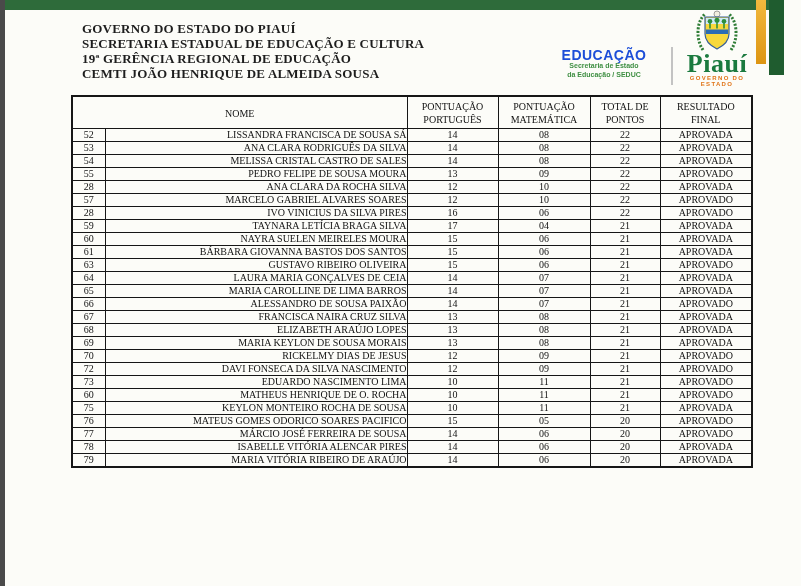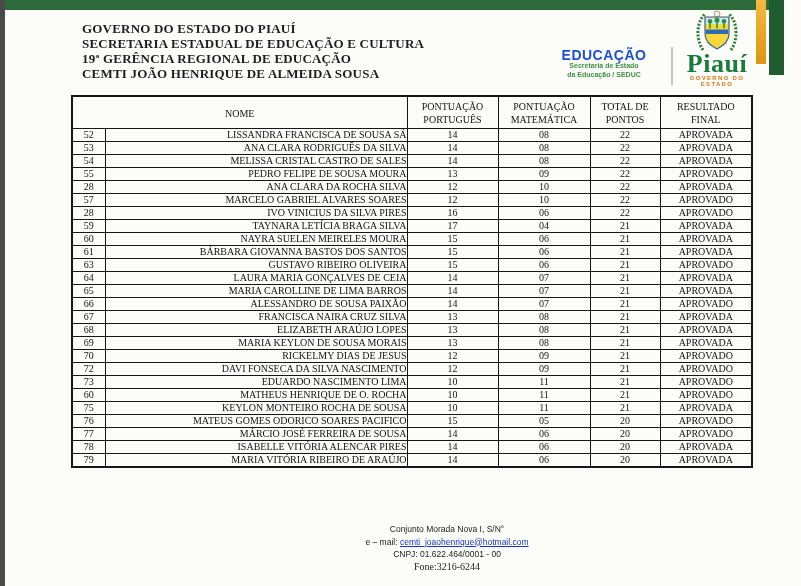--- a/index.html
+++ b/index.html
@@ -327,20 +327,14 @@
           <td>79</td>
           <td class="cell-nome">MARIA VITÓRIA RIBEIRO DE ARAÚJO</td>
           <td>14</td>
           <td>06</td>
           <td>20</td>
           <td>APROVADA</td>
         </tr>
       </tbody>
   </table>
 
-  <div class="footer">
-    <div>Conjunto Morada Nova I, S/N°</div>
-    <div><span>e – mail: </span><span class="email-link">cemti_joaohenrique@hotmail.com</span></div>
-    <div>CNPJ: 01.622.464/0001 - 00</div>
-    <div class="fone">Fone:3216-6244</div>
-  </div>
 
 </div>
 
 </body></html>

